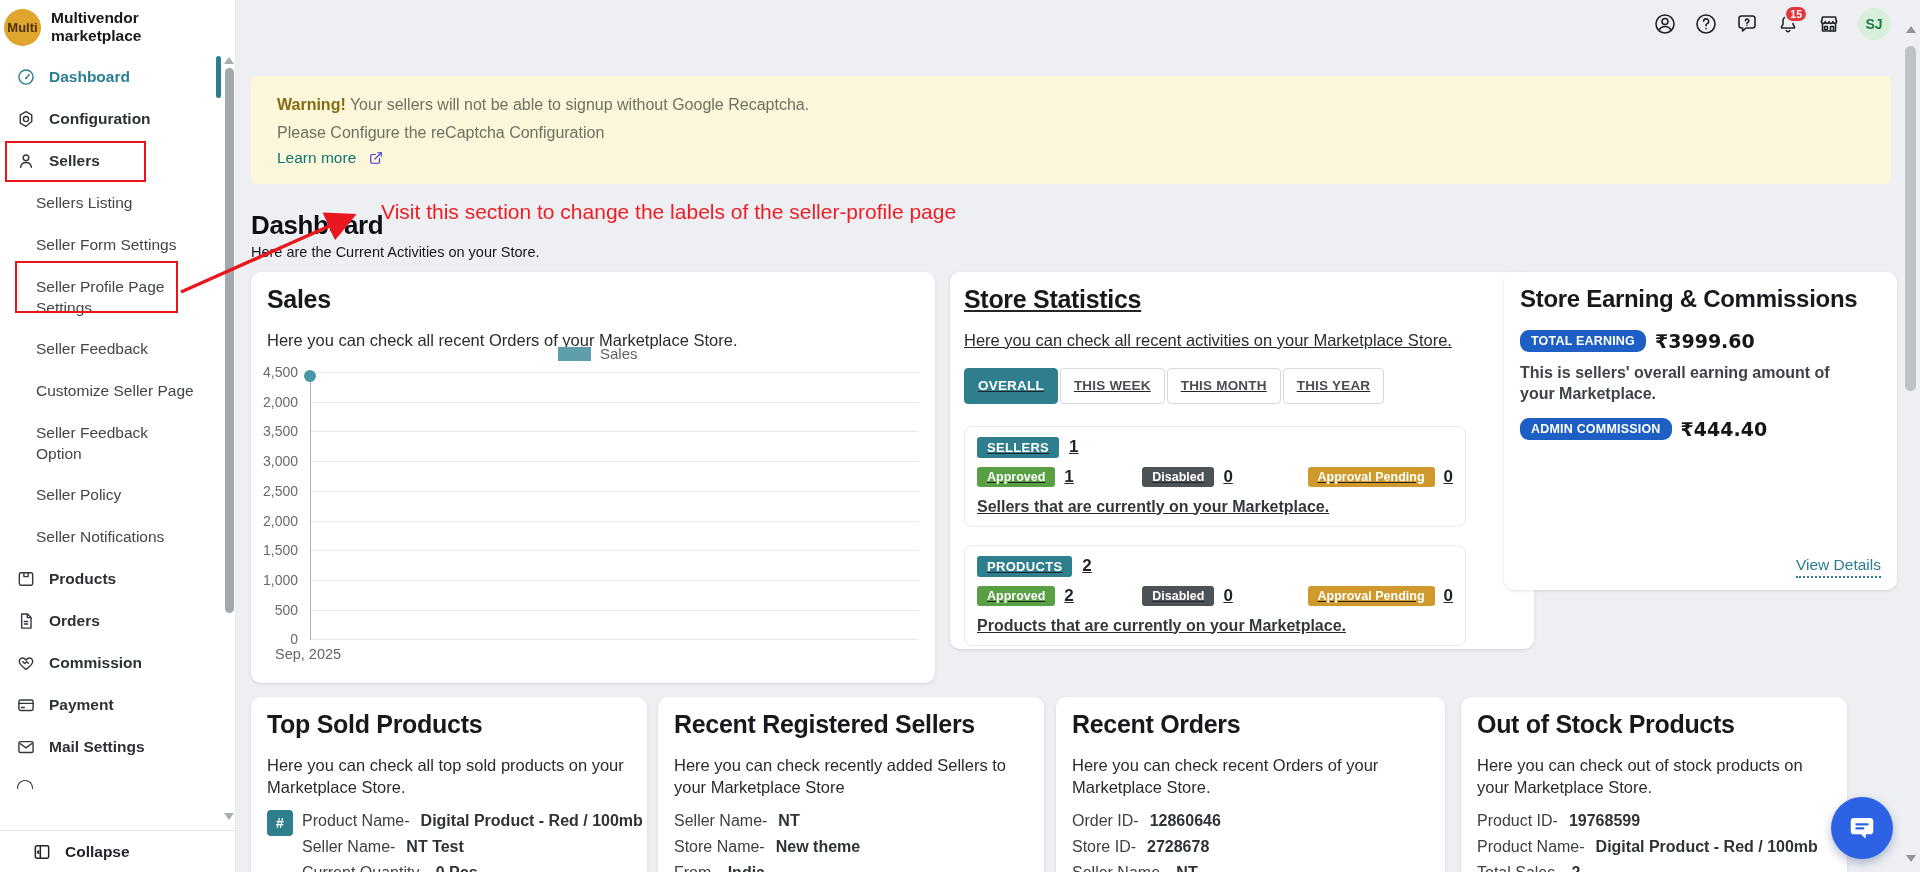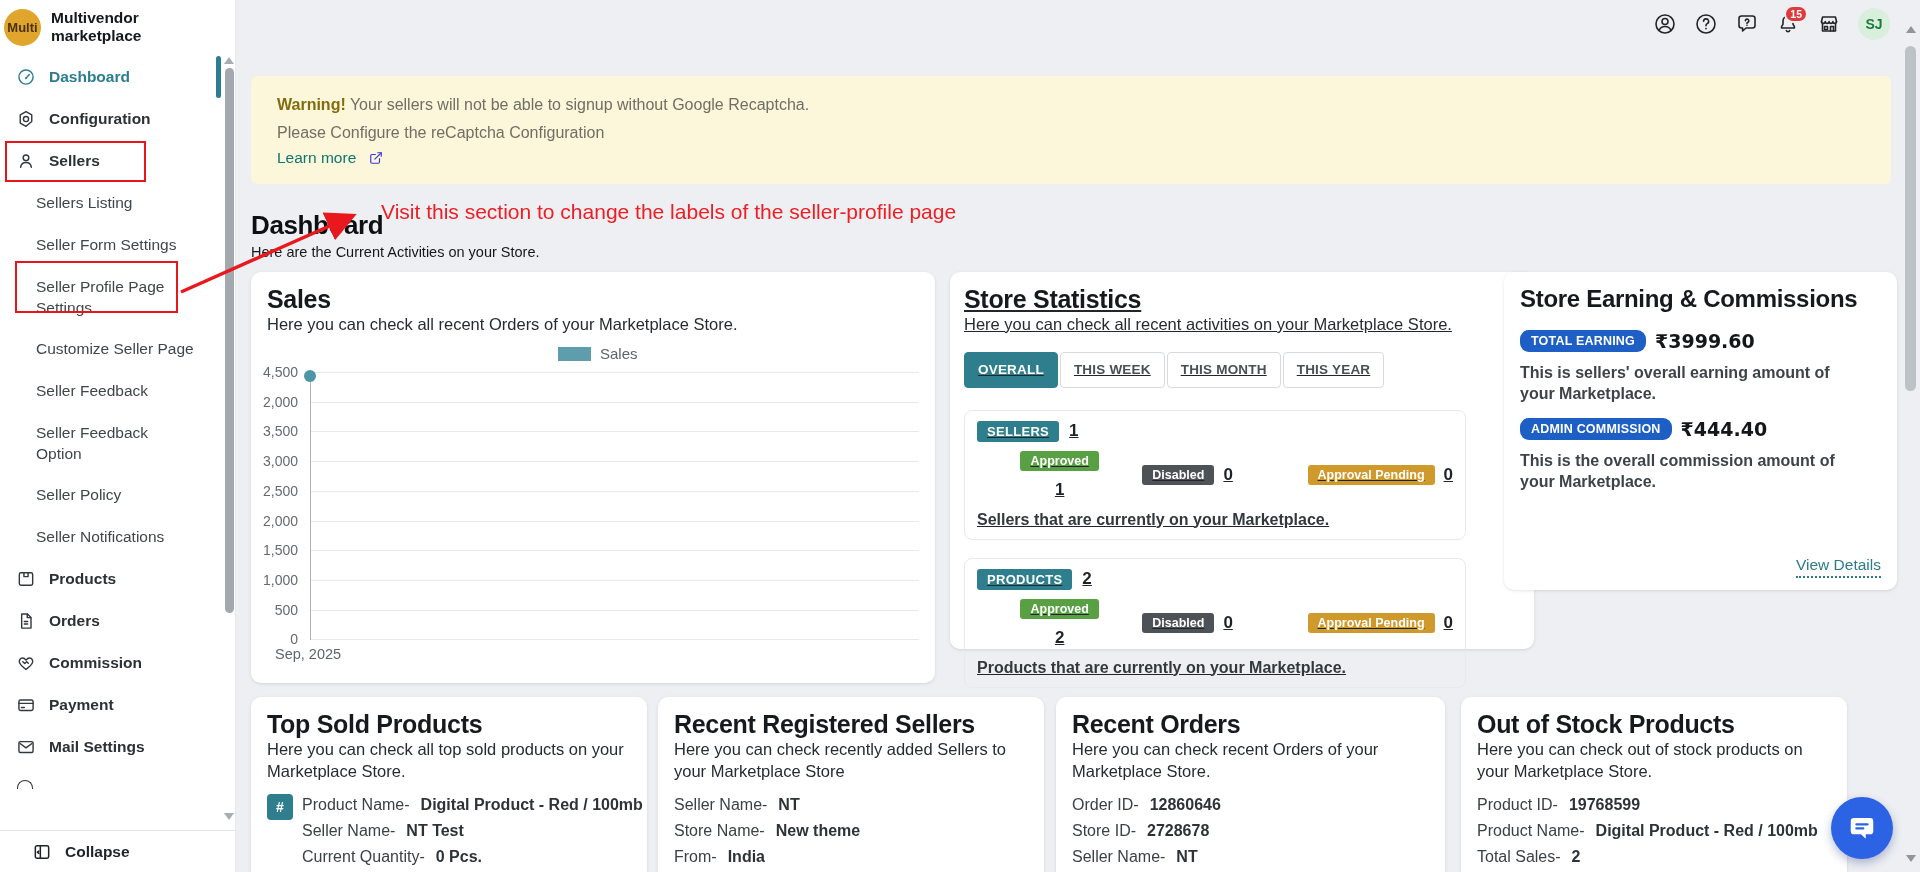--- a/index.html
+++ b/index.html
@@ -58,21 +58,21 @@
   .page-head h1 { font-size:26px; font-weight:700; color:#0d1013; letter-spacing:-0.4px; }
   .page-head p { font-size:14.5px; color:#15181b; margin-top:3px; }
 
   
   #annot-svg { position:absolute; left:0; top:0; width:1920px; height:872px; z-index:41; pointer-events:none; }
   .annot-text { position:absolute; left:381px; top:200px; font-size:21px; color:#ef1d24; z-index:41; white-space:nowrap; pointer-events:none; }
 
   
   .card { position:absolute; background:#fff; border-radius:10px; box-shadow:0 1px 2px rgba(16,24,40,.05), 0 1px 4px rgba(16,24,40,.07); }
   .card h2 { font-size:25px; font-weight:700; color:#16191d; letter-spacing:-0.3px; }
-  .card .csub { font-size:16.5px; color:#272c31; margin-top:0; line-height:21.5px; }
+  .card .csub { font-size:16.5px; color:#272c31; margin-top:16px; line-height:21.5px; }
 
   .sales { left:251px; top:272px; width:684px; height:411px; padding:13px 16px; }
   .stats { left:950px; top:272px; width:584px; height:377px; padding:13px 14px;text-decoration:underline; }
   .earn  { left:1504px; top:272px; width:393px; height:318px; padding:13px 16px; }
   .earn h2 { font-size:24px; }
 
   
   .legend { position:absolute; left:307px; top:73px; display:flex; align-items:center; gap:9px; font-size:15px; color:#5f6468; }
   .lswatch { width:33px; height:14px; background:#5e9dab; }
   .plot { position:absolute; inset:0; }
@@ -86,21 +86,21 @@
   .tabs { display:flex; margin-top:16px; }
   .tab { height:36px; padding:0 13px; display:flex; align-items:center; justify-content:center; font-size:13.5px; font-weight:700; color:#4a4f55; background:#fff; border:1px solid #d6dade; border-radius:4px; margin-right:2px; cursor:pointer; letter-spacing:.2px; }
   .tab.active { background:#2e7e8e; border-color:#2e7e8e; color:#fff; }
   .sgroup { width:502px; border:1px solid #e7e9ec; border-radius:8px; padding:10px 12px; margin-top:22px; }
   .sgroup + .sgroup { margin-top:18px; }
   .g-head { display:flex; align-items:center; gap:10px; }
   .tbadge { background:#2e7e8e; color:#fff; font-size:13px; font-weight:700; padding:3px 10px; border-radius:3px; letter-spacing:.3px; }
   .gcount { font-size:17px; font-weight:700; color:#1e2327; }
   .g-status { display:flex; align-items:center; margin-top:9px; }
   .g-status .scol { display:flex; align-items:center; gap:9px; }
-  .scol.c1 { width:173px;flex-direction:column; } .scol.c2 { width:173px; }
+  .scol.c1 { width:173px; } .scol.c2 { width:173px; }
   .sbadge { color:#fff; font-size:12.5px; font-weight:700; padding:3px 10px; border-radius:3px; white-space:nowrap; }
   .sbadge.green { background:#58a043; } .sbadge.gray { background:#4d5257; } .sbadge.orange { background:#d0992b; }
   .g-desc { margin-top:11px; font-size:16px; font-weight:700; color:#33383d; }
 
   
   .brow { display:flex; align-items:center; gap:9px; margin-top:17px; }
   .bluebadge { background:#1d5fc4; color:#fff; font-size:12.5px; font-weight:700; padding:4px 11px; border-radius:9px; letter-spacing:.2px; }
   .money { font-family:"DejaVu Sans","Liberation Sans",sans-serif; font-size:19px; font-weight:700; color:#141619; }
   .edesc { margin-top:10px; font-size:16px; line-height:21px; font-weight:700; color:#3e434a; width:96%; }
   .view-details { position:absolute; right:16px; bottom:12px; font-size:15.5px; color:#2a7c8c; border-bottom:2px dotted #2a7c8c; padding-bottom:2px; cursor:pointer; }
@@ -160,24 +160,24 @@
     <div class="nav-item sub">
       <span class="nlabel">Sellers Listing</span>
     </div>
     <div class="nav-item sub">
       <span class="nlabel">Seller Form Settings</span>
     </div>
     <div class="nav-item sub two">
       <span class="nlabel">Seller Profile Page Settings</span>
     </div>
     <div class="nav-item sub">
+      <span class="nlabel">Seller Feedback</span>
+    </div>
+    <div class="nav-item sub">
       <span class="nlabel">Customize Seller Page</span>
-    </div>
-    <div class="nav-item sub">
-      <span class="nlabel">Seller Feedback</span>
     </div>
     <div class="nav-item sub two">
       <span class="nlabel">Seller Feedback Option</span>
     </div>
     <div class="nav-item sub">
       <span class="nlabel">Seller Policy</span>
     </div>
     <div class="nav-item sub">
       <span class="nlabel">Seller Notifications</span>
     </div>
@@ -412,21 +412,20 @@
   <h2>Store Earning &amp; Commissions</h2>
   <div class="brow">
     <span class="bluebadge">TOTAL EARNING</span>
     <span class="money">₹3999.60</span>
   </div>
   <p class="edesc">This is sellers' overall earning amount of your Marketplace.</p>
   <div class="brow" style="margin-top:14px">
     <span class="bluebadge">ADMIN COMMISSION</span>
     <span class="money">₹444.40</span>
   </div>
-  <p class="edesc">This is the overall commission amount of your Marketplace.</p>
   <a class="view-details">View Details</a>
 </section>
 
 <section class="card bc0">
   <h2>Top Sold Products</h2>
   <p class="csub">Here you can check all top sold products on your Marketplace Store.</p>
   <div class="rows-wrap">
     <span class="rank-badge">#</span>
     <div class="drows">
       <div class="drow">

